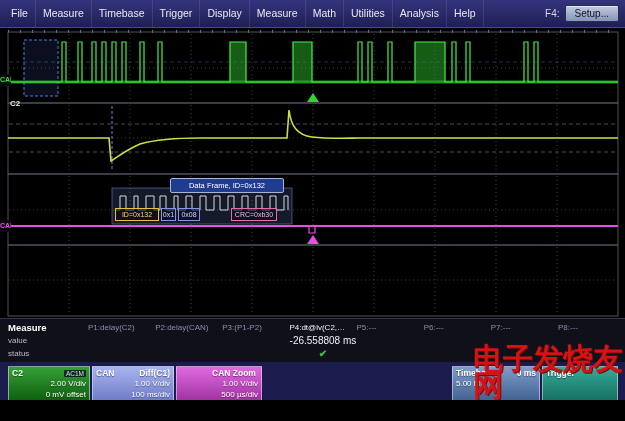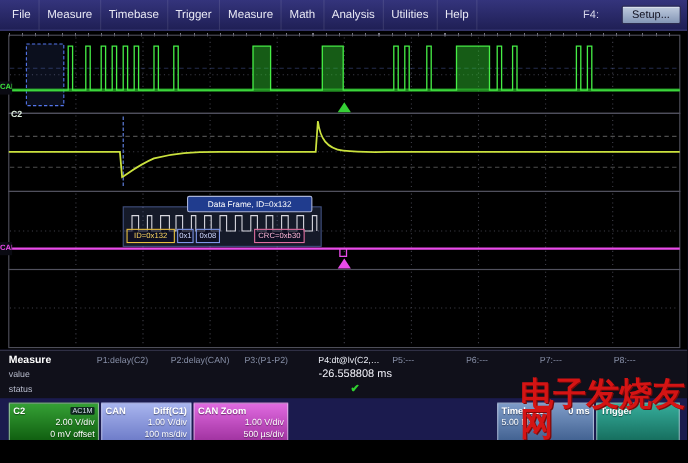--- a/index.html
+++ b/index.html
@@ -4,21 +4,21 @@
 <style>
   html,body{margin:0;padding:0;background:#000;}
   .screen{position:relative;width:625px;height:400px;background:#1b1b4e;overflow:hidden;
           font-family:"Liberation Sans",sans-serif;-webkit-font-smoothing:antialiased;}
 
   
   .menubar{position:absolute;top:0;left:0;width:625px;height:28px;
            background:linear-gradient(#34347c,#1f1f55);display:flex;align-items:center;
            color:#e8e8f4;font-size:10.5px;border-bottom:1px solid #4a4a8a;box-sizing:border-box;padding-left:4px;}
   .menu-item{padding:0 7px;border-right:1px solid rgba(255,255,255,0.10);line-height:27px;cursor:default;white-space:nowrap;}
-  .menubar-right{margin-left:auto;display:flex;align-items:center;gap:20px;padding-right:6px;}
+  .menubar-right{margin-left:auto;display:flex;align-items:center;gap:5px;padding-right:6px;}
   .f4-label{font-size:10px;color:#d8d8ec;}
   .setup-btn{background:linear-gradient(#c0ccdf,#8496b6);color:#101020;font-size:10px;
              padding:2px 9px;border:1px solid #2c2c50;border-radius:2px;box-shadow:inset 0 1px 0 rgba(255,255,255,0.55);}
 
   
   .display-bg{position:absolute;top:28px;left:0;width:625px;height:290px;background:#000;}
   .ticks{position:absolute;left:8px;top:30px;width:610px;height:3px;
          background:repeating-linear-gradient(90deg,#7a7a86 0 1px,transparent 1px 12px);}
   svg{display:block;}
 
@@ -51,21 +51,21 @@
   
   .dbox{position:absolute;top:366px;height:38px;border:1px solid rgba(230,230,245,0.55);
         box-sizing:border-box;color:#fff;text-shadow:0 1px 1px rgba(0,0,0,0.45);}
   .dbox .hd{display:flex;justify-content:space-between;align-items:center;font-size:8.5px;
             font-weight:bold;padding:1px 3px 0 3px;white-space:nowrap;}
   .dbox .badge{font-weight:normal;font-size:6.5px;background:rgba(8,8,30,0.75);color:#d8e0f0;
                padding:0 2px;border-radius:1px;}
   .dbox .ln{font-size:8px;text-align:right;padding-right:3px;line-height:11px;white-space:nowrap;}
   .box-c2{left:8px;width:82px;background:linear-gradient(#35a035,#0d5a0d);}
   .box-can{left:92px;width:82px;background:linear-gradient(#a8b4ee,#6a78c6);}
-  .box-canzoom{left:176px;width:86px;background:linear-gradient(#e06ae0,#9c2f9c);}
+  .box-canzoom{left:176px;width:86px;background:linear-gradient(#e06ae0,#9c2f9c);padding-left:32px;}
   .box-timebase{left:452px;width:88px;background:linear-gradient(#7e9cc8,#3e5e8e);}
   .box-timebase .ln{text-align:left;padding-left:3px;}
   .box-trigger{left:542px;width:76px;background:linear-gradient(#35ac9a,#146a5a);}
 
   .logo{position:absolute;left:8px;top:406px;width:60px;height:13px;
         background:linear-gradient(#3253b2,#16246a);border:1px solid #5a76d6;border-radius:2px;
         color:#fff;font-family:Liberation Mono, monospace;font-style:italic;font-weight:bold;
         font-size:9.5px;display:flex;align-items:center;justify-content:center;letter-spacing:0.5px;}
 
   .watermark{position:absolute;right:2px;bottom:0;width:150px;z-index:40;color:#d41414;
@@ -75,24 +75,25 @@
 </head>
 <body>
 
 <div class="screen">
 
   <div class="menubar">
     <span class="menu-item">File</span>
     <span class="menu-item">Measure</span>
     <span class="menu-item">Timebase</span>
     <span class="menu-item">Trigger</span>
+    <span class="menu-item">Display</span>
     <span class="menu-item">Measure</span>
     <span class="menu-item">Math</span>
+    <span class="menu-item">Utilities</span>
     <span class="menu-item">Analysis</span>
-    <span class="menu-item">Utilities</span>
     <span class="menu-item">Help</span>
     <span class="menubar-right">
       <span class="f4-label">F4:</span>
       <button class="setup-btn">Setup...</button>
     </span>
   </div>
 
   <div class="display-bg"></div>
   <div class="ticks"></div>
 

